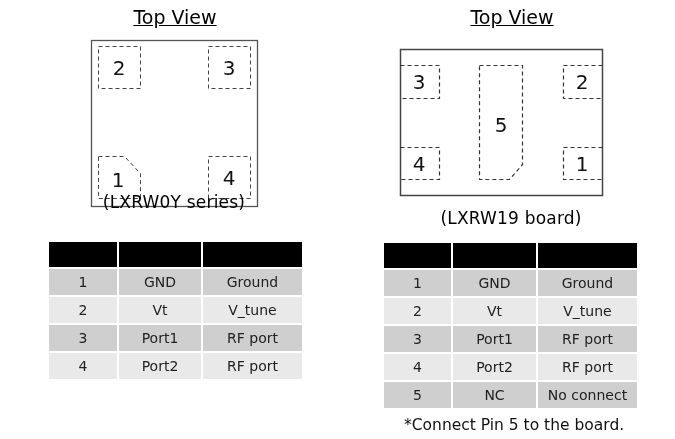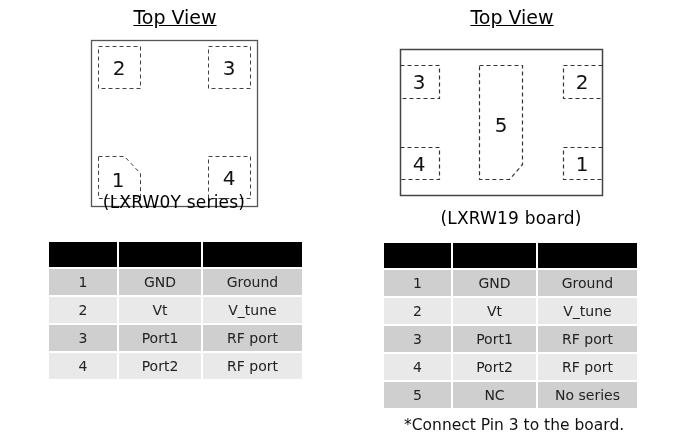--- a/index.html
+++ b/index.html
@@ -134,18 +134,18 @@
     <td>RF port</td>
   </tr>
   <tr class="even">
     <td>4</td>
     <td>Port2</td>
     <td>RF port</td>
   </tr>
   <tr class="odd">
     <td>5</td>
     <td>NC</td>
-    <td>No series</td>
+    <td>No connect</td>
   </tr>
 </tbody>
   </table>
 
-<div class="footnote" style="left:404px; top:416px;">*Connect Pin 3 to the board.</div>
+<div class="footnote" style="left:404px; top:416px;">*Connect Pin 5 to the board.</div>
 
 </body></html>

